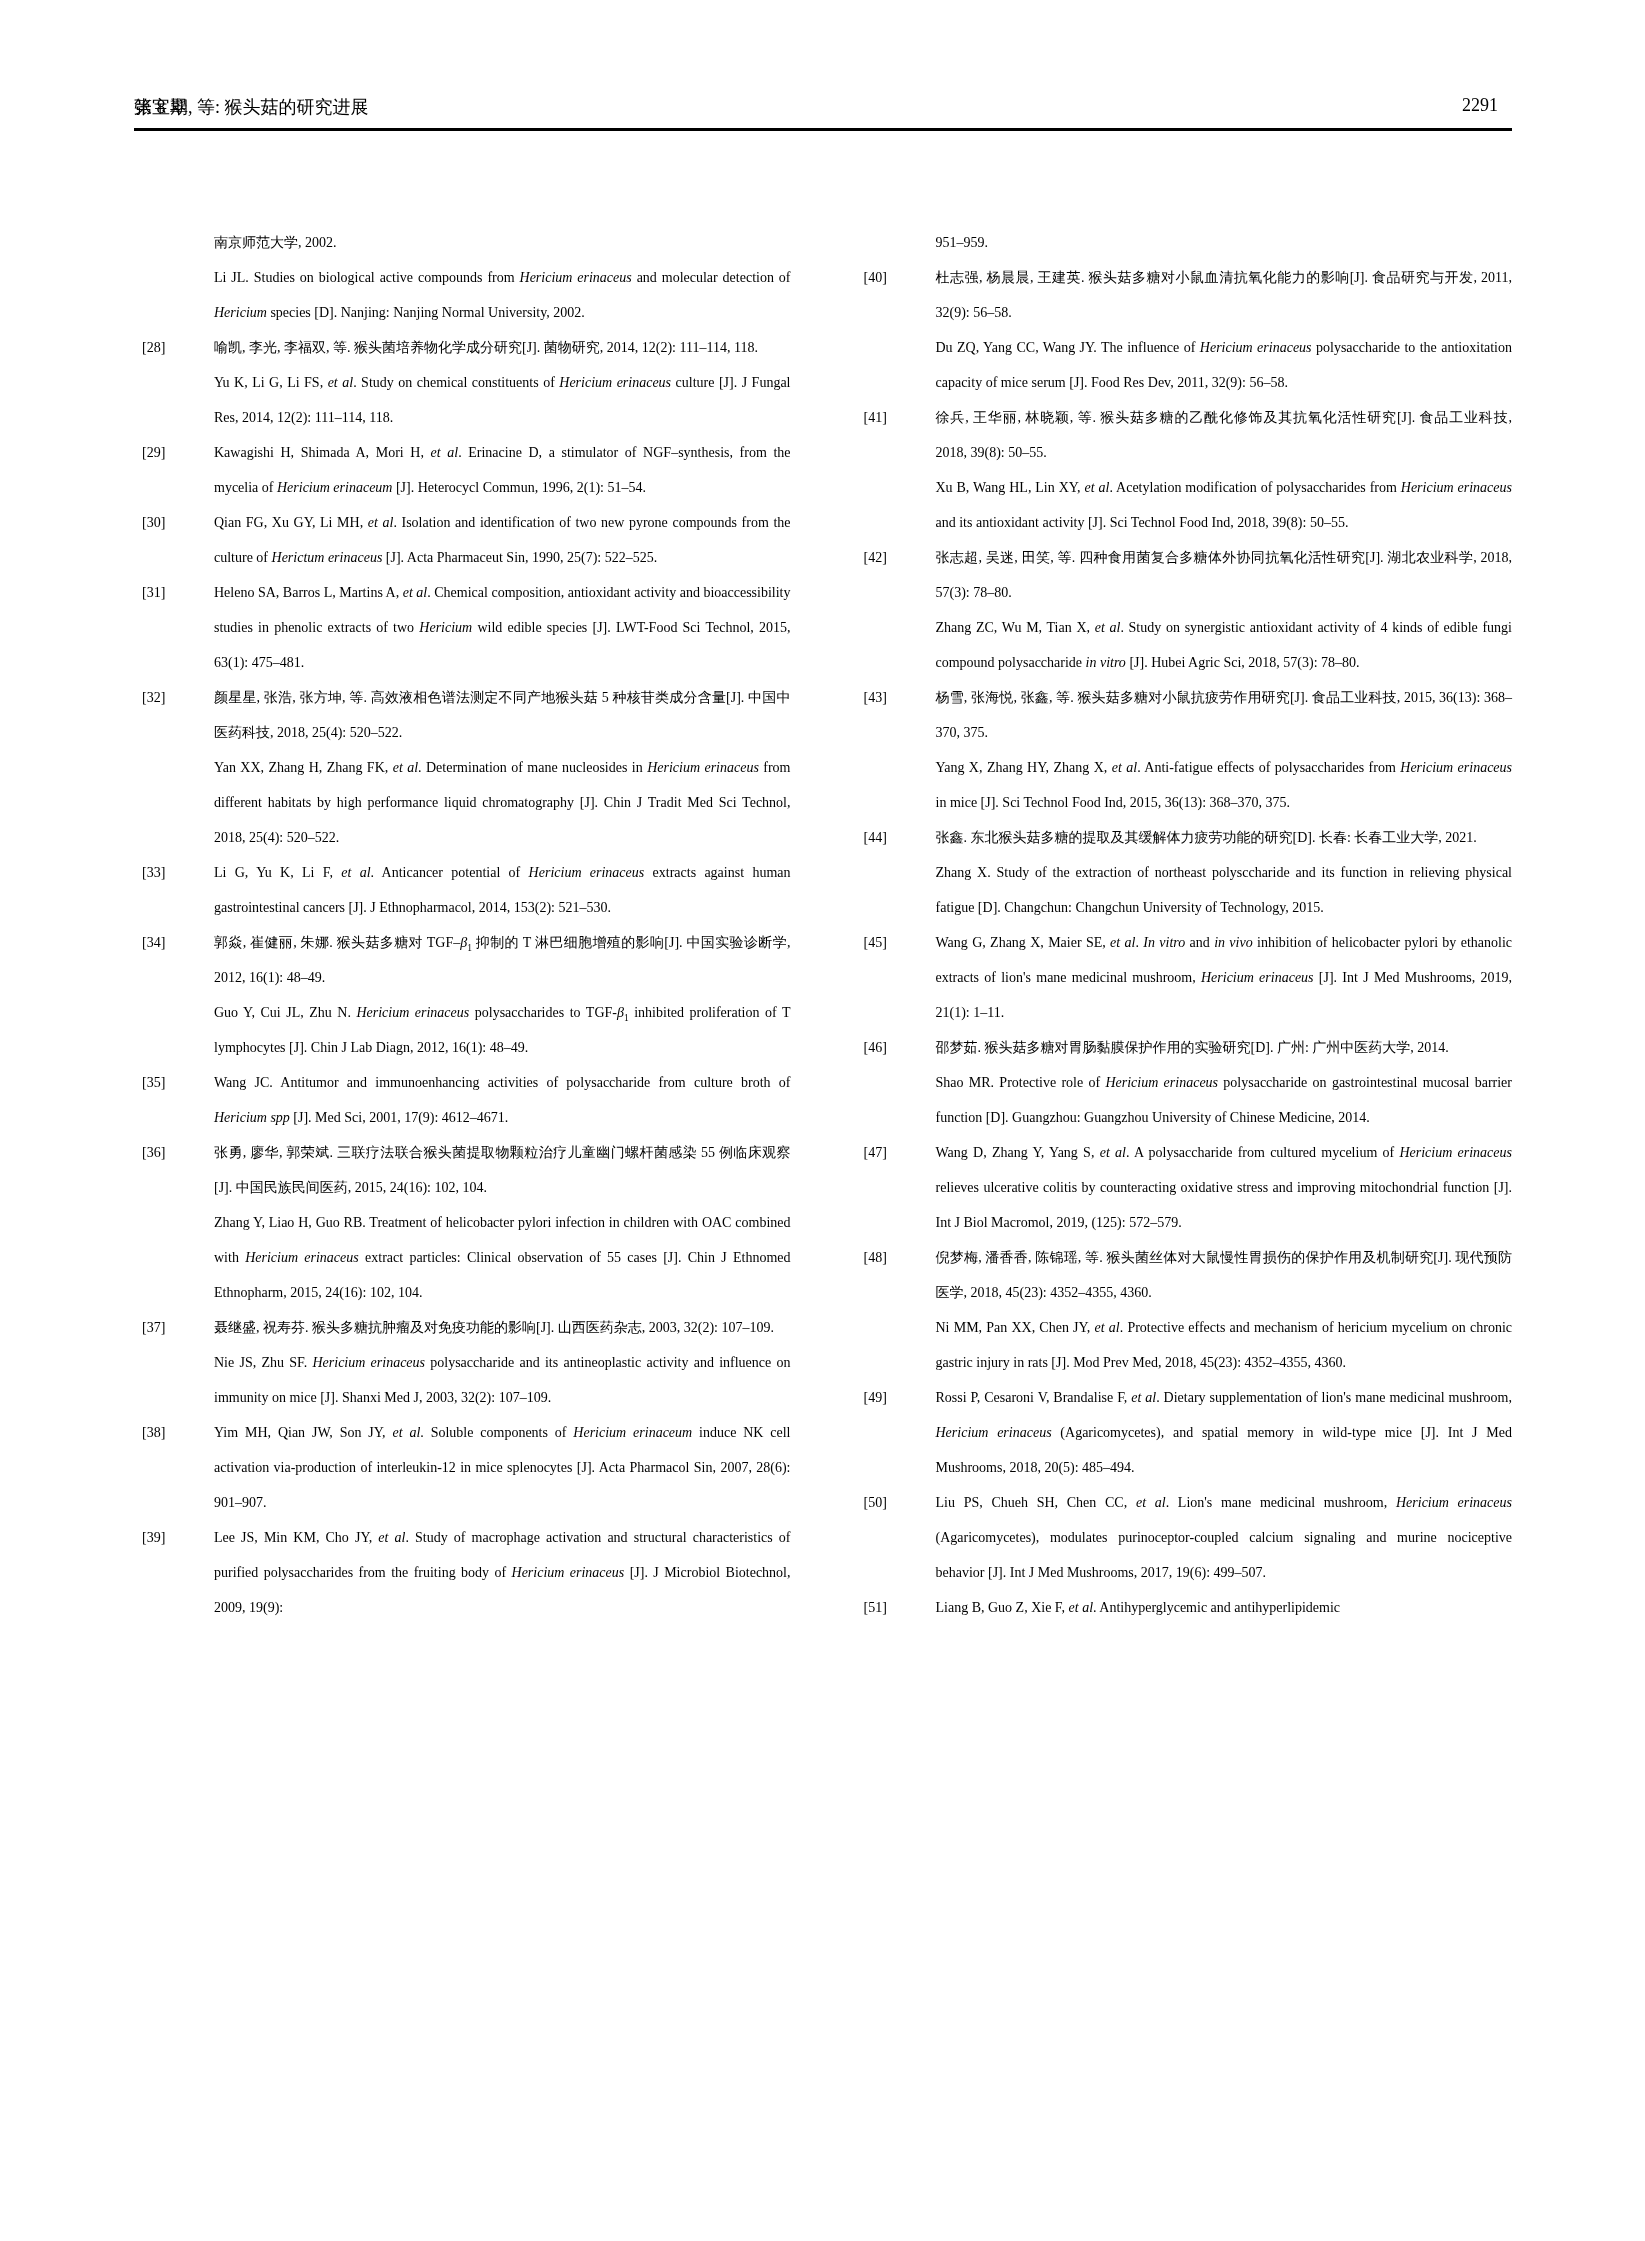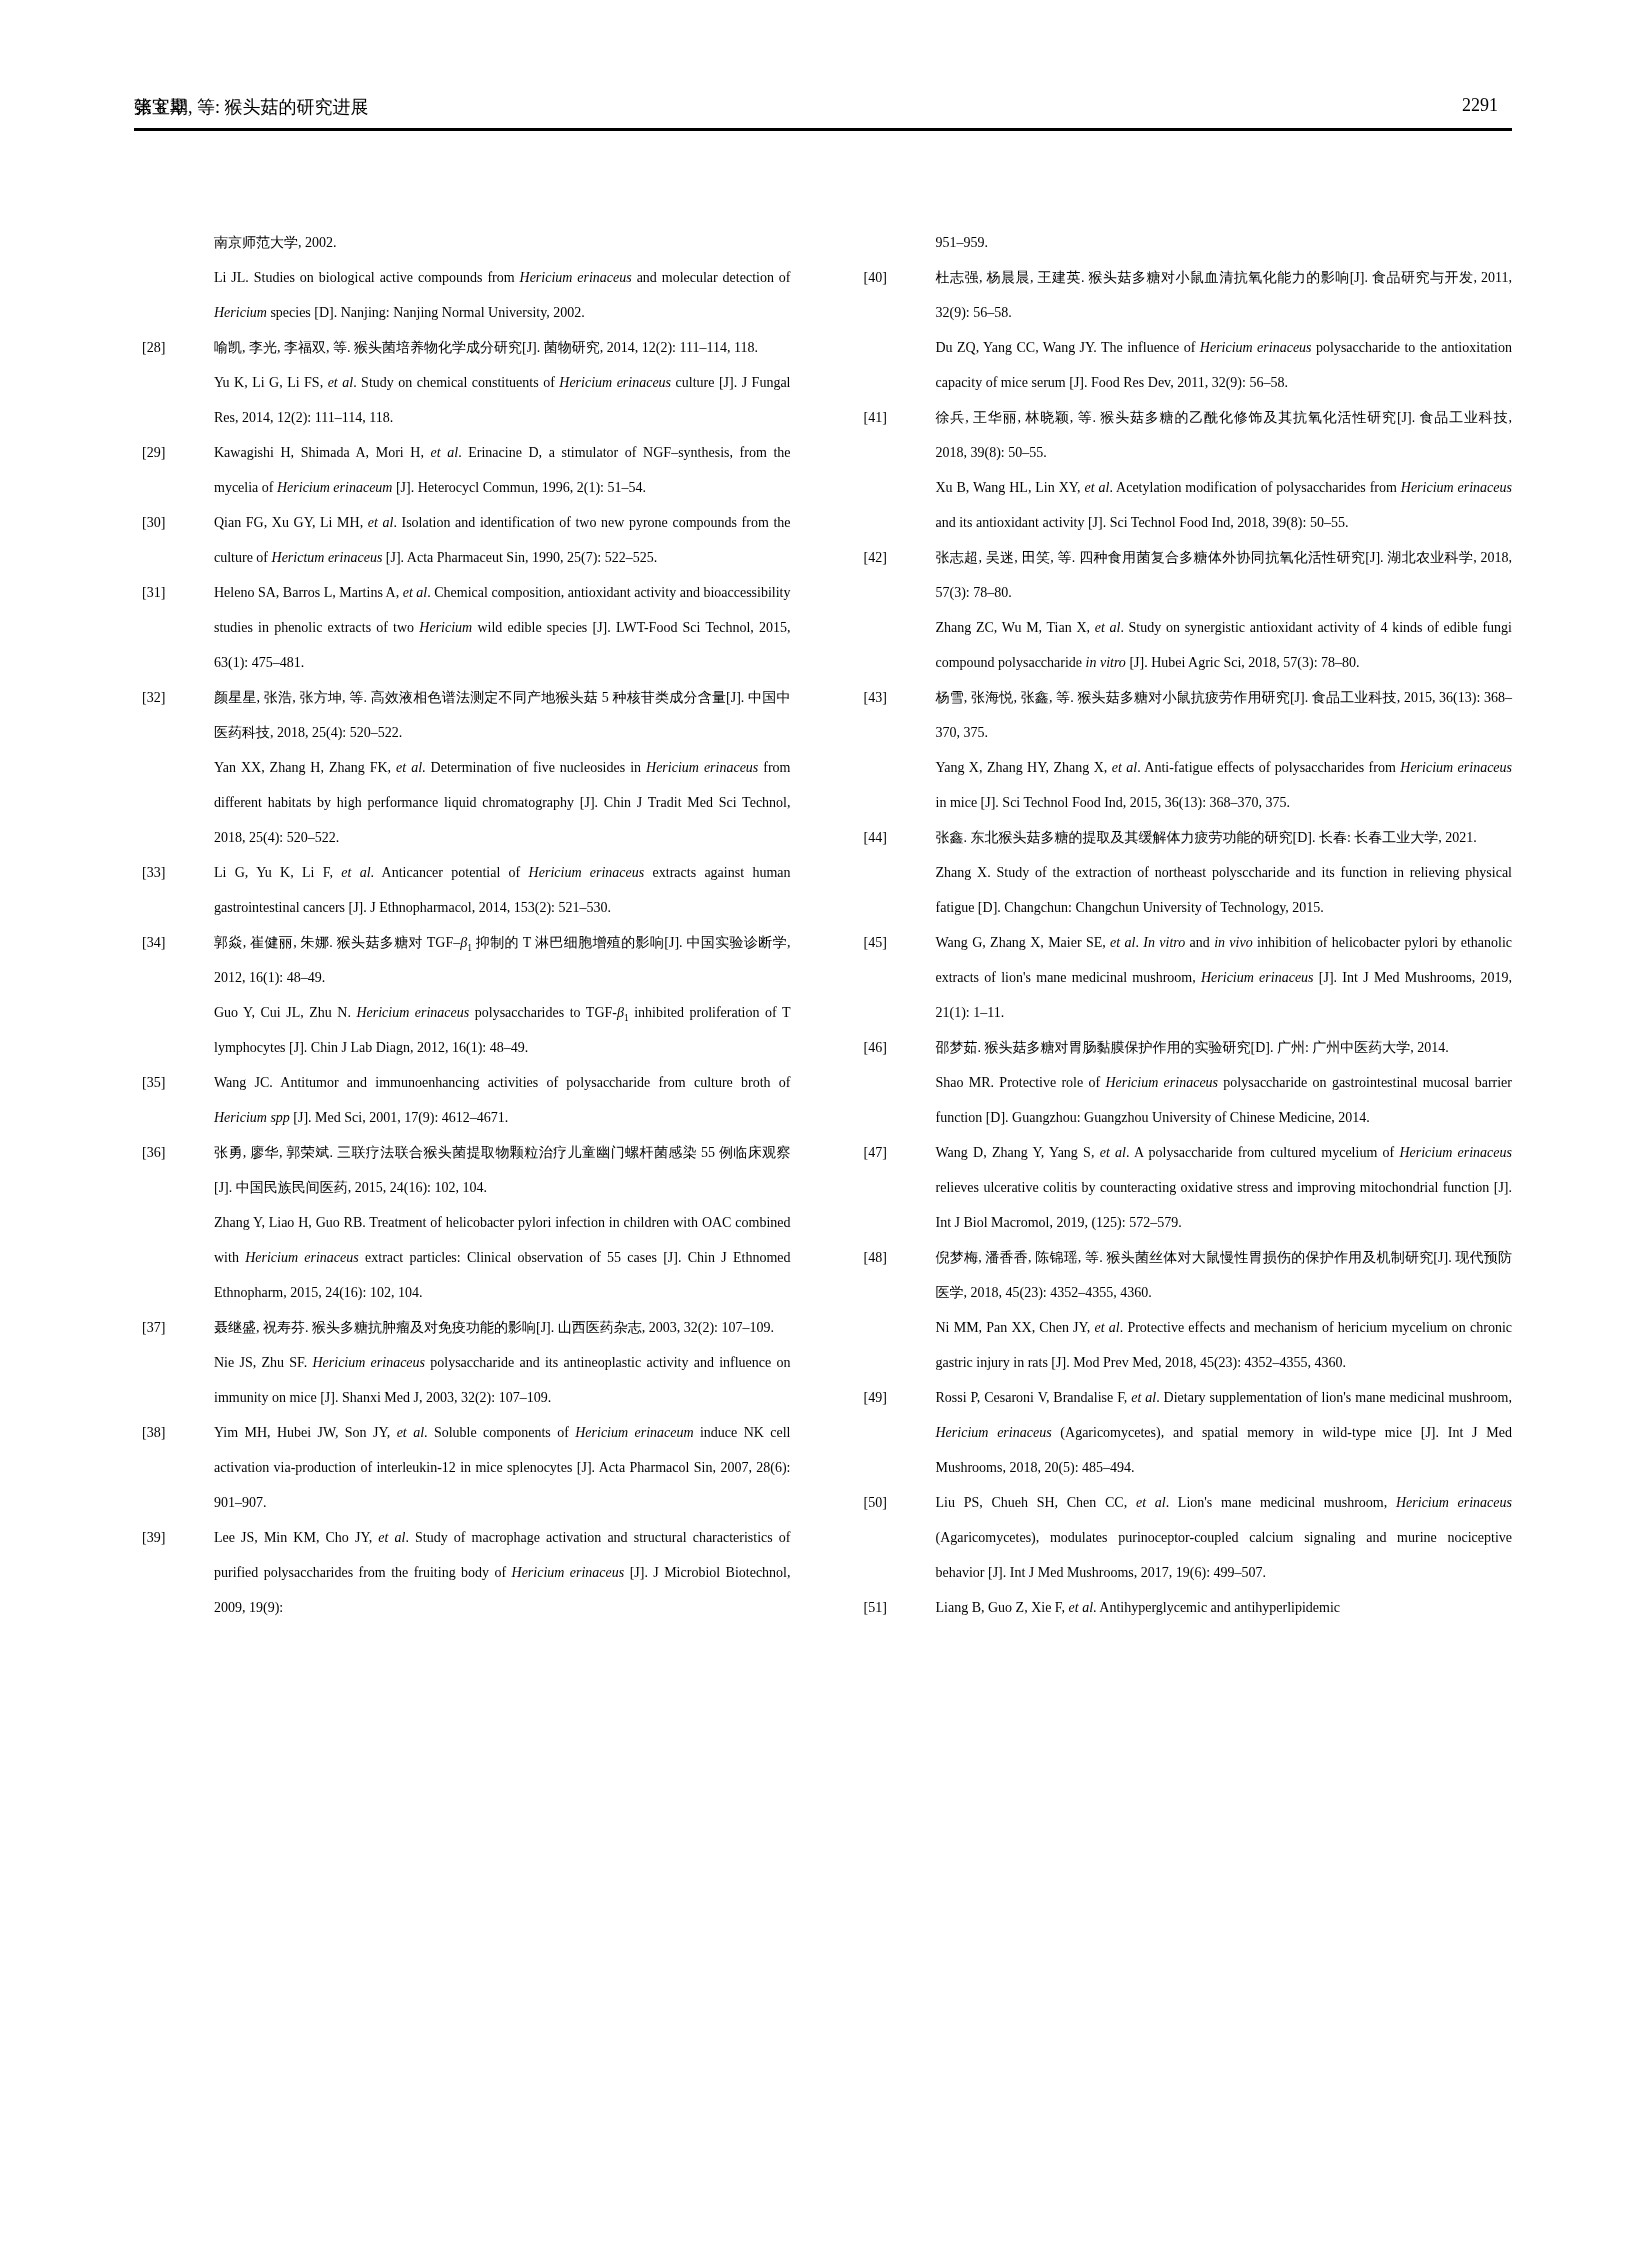--- a/index.html
+++ b/index.html
@@ -63,21 +63,21 @@
         <span class="ref-label">[30]</span>
         <p class="ref-para"><span>Qian FG, Xu GY, Li MH, </span><i>et al</i><span>. Isolation and identification of two new pyrone compounds from the culture of </span><i>Herictum erinaceus</i><span> [J]. Acta Pharmaceut Sin, 1990, 25(7): 522–525.</span></p>
       </div>
       <div class="ref-entry">
         <span class="ref-label">[31]</span>
         <p class="ref-para"><span>Heleno SA, Barros L, Martins A, </span><i>et al</i><span>. Chemical composition, antioxidant activity and bioaccessibility studies in phenolic extracts of two </span><i>Hericium</i><span> wild edible species [J]. LWT-Food Sci Technol, 2015, 63(1): 475–481.</span></p>
       </div>
       <div class="ref-entry">
         <span class="ref-label">[32]</span>
         <p class="ref-para"><span>颜星星, 张浩, 张方坤, 等. 高效液相色谱法测定不同产地猴头菇 5 种核苷类成分含量[J]. 中国中医药科技, 2018, 25(4): 520–522.</span></p>
-        <p class="ref-para"><span>Yan XX, Zhang H, Zhang FK, </span><i>et al</i><span>. Determination of five nucleosides in </span><i>Hericium erinaceus</i><span> from different habitats by high performance liquid chromatography [J]. Chin J Tradit Med Sci Technol, 2018, 25(4): 520–522.</span></p>
+        <p class="ref-para"><span>Yan XX, Zhang H, Zhang FK, </span><i>et al</i><span>. Determination of mane nucleosides in </span><i>Hericium erinaceus</i><span> from different habitats by high performance liquid chromatography [J]. Chin J Tradit Med Sci Technol, 2018, 25(4): 520–522.</span></p>
       </div>
       <div class="ref-entry">
         <span class="ref-label">[33]</span>
         <p class="ref-para"><span>Li G, Yu K, Li F, </span><i>et al</i><span>. Anticancer potential of </span><i>Hericium erinaceus</i><span> extracts against human gastrointestinal cancers [J]. J Ethnopharmacol, 2014, 153(2): 521–530.</span></p>
       </div>
       <div class="ref-entry">
         <span class="ref-label">[34]</span>
         <p class="ref-para"><span>郭焱, 崔健丽, 朱娜. 猴头菇多糖对 TGF–</span><i>β</i><sub>1</sub><span> 抑制的 T 淋巴细胞增殖的影响[J]. 中国实验诊断学, 2012, 16(1): 48–49.</span></p>
         <p class="ref-para"><span>Guo Y, Cui JL, Zhu N. </span><i>Hericium erinaceus</i><span> polysaccharides to TGF-</span><i>β</i><sub>1</sub><span> inhibited proliferation of T lymphocytes [J]. Chin J Lab Diagn, 2012, 16(1): 48–49.</span></p>
       </div>
@@ -90,21 +90,21 @@
         <p class="ref-para"><span>张勇, 廖华, 郭荣斌. 三联疗法联合猴头菌提取物颗粒治疗儿童幽门螺杆菌感染 55 例临床观察[J]. 中国民族民间医药, 2015, 24(16): 102, 104.</span></p>
         <p class="ref-para"><span>Zhang Y, Liao H, Guo RB. Treatment of helicobacter pylori infection in children with OAC combined with </span><i>Hericium erinaceus</i><span> extract particles: Clinical observation of 55 cases [J]. Chin J Ethnomed Ethnopharm, 2015, 24(16): 102, 104.</span></p>
       </div>
       <div class="ref-entry">
         <span class="ref-label">[37]</span>
         <p class="ref-para"><span>聂继盛, 祝寿芬. 猴头多糖抗肿瘤及对免疫功能的影响[J]. 山西医药杂志, 2003, 32(2): 107–109.</span></p>
         <p class="ref-para"><span>Nie JS, Zhu SF. </span><i>Hericium erinaceus</i><span> polysaccharide and its antineoplastic activity and influence on immunity on mice [J]. Shanxi Med J, 2003, 32(2): 107–109.</span></p>
       </div>
       <div class="ref-entry">
         <span class="ref-label">[38]</span>
-        <p class="ref-para"><span>Yim MH, Hubei JW, Son JY, </span><i>et al</i><span>. Soluble components of </span><i>Hericium erinaceum</i><span> induce NK cell activation via-production of interleukin-12 in mice splenocytes [J]. Acta Pharmacol Sin, 2007, 28(6): 901–907.</span></p>
+        <p class="ref-para"><span>Yim MH, Qian JW, Son JY, </span><i>et al</i><span>. Soluble components of </span><i>Hericium erinaceum</i><span> induce NK cell activation via-production of interleukin-12 in mice splenocytes [J]. Acta Pharmacol Sin, 2007, 28(6): 901–907.</span></p>
       </div>
       <div class="ref-entry">
         <span class="ref-label">[39]</span>
         <p class="ref-para"><span>Lee JS, Min KM, Cho JY, </span><i>et al</i><span>. Study of macrophage activation and structural characteristics of purified polysaccharides from the fruiting body of </span><i>Hericium erinaceus</i><span> [J]. J Microbiol Biotechnol, 2009, 19(9):</span></p>
       </div>
     </div>
   <div class="column">
       <div class="ref-entry">
         <p class="ref-para"><span>951–959.</span></p>
       </div>

